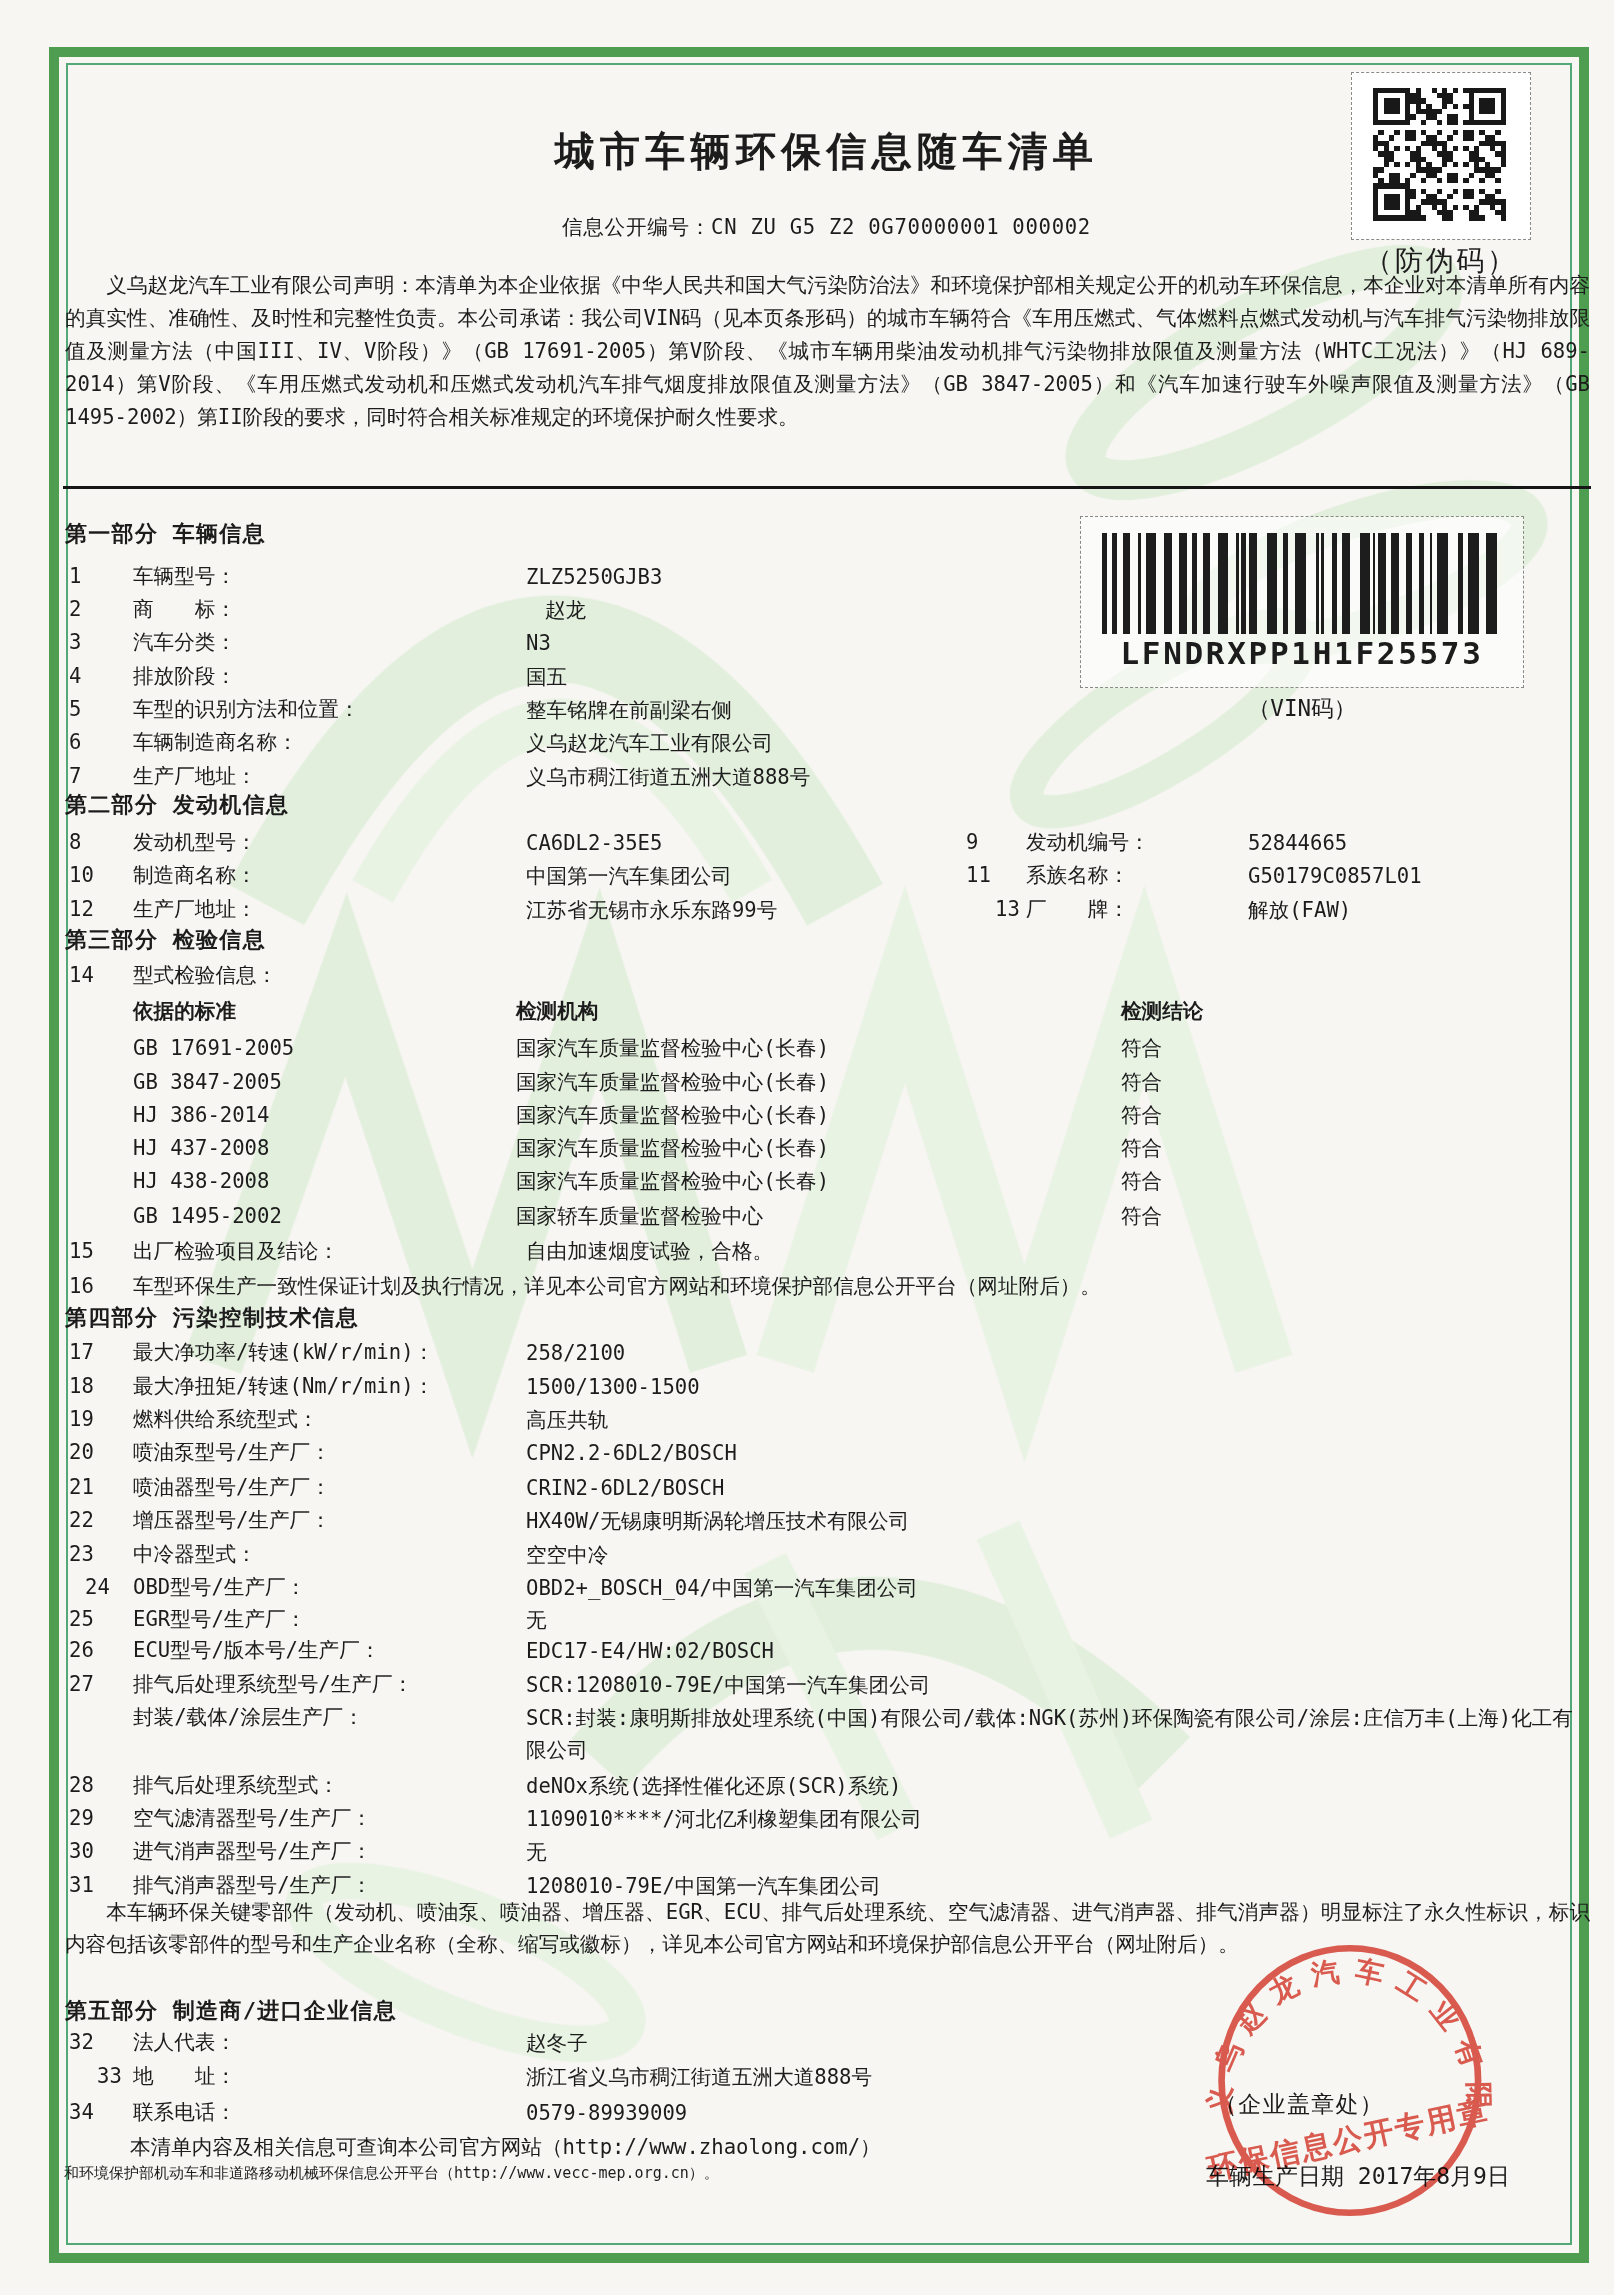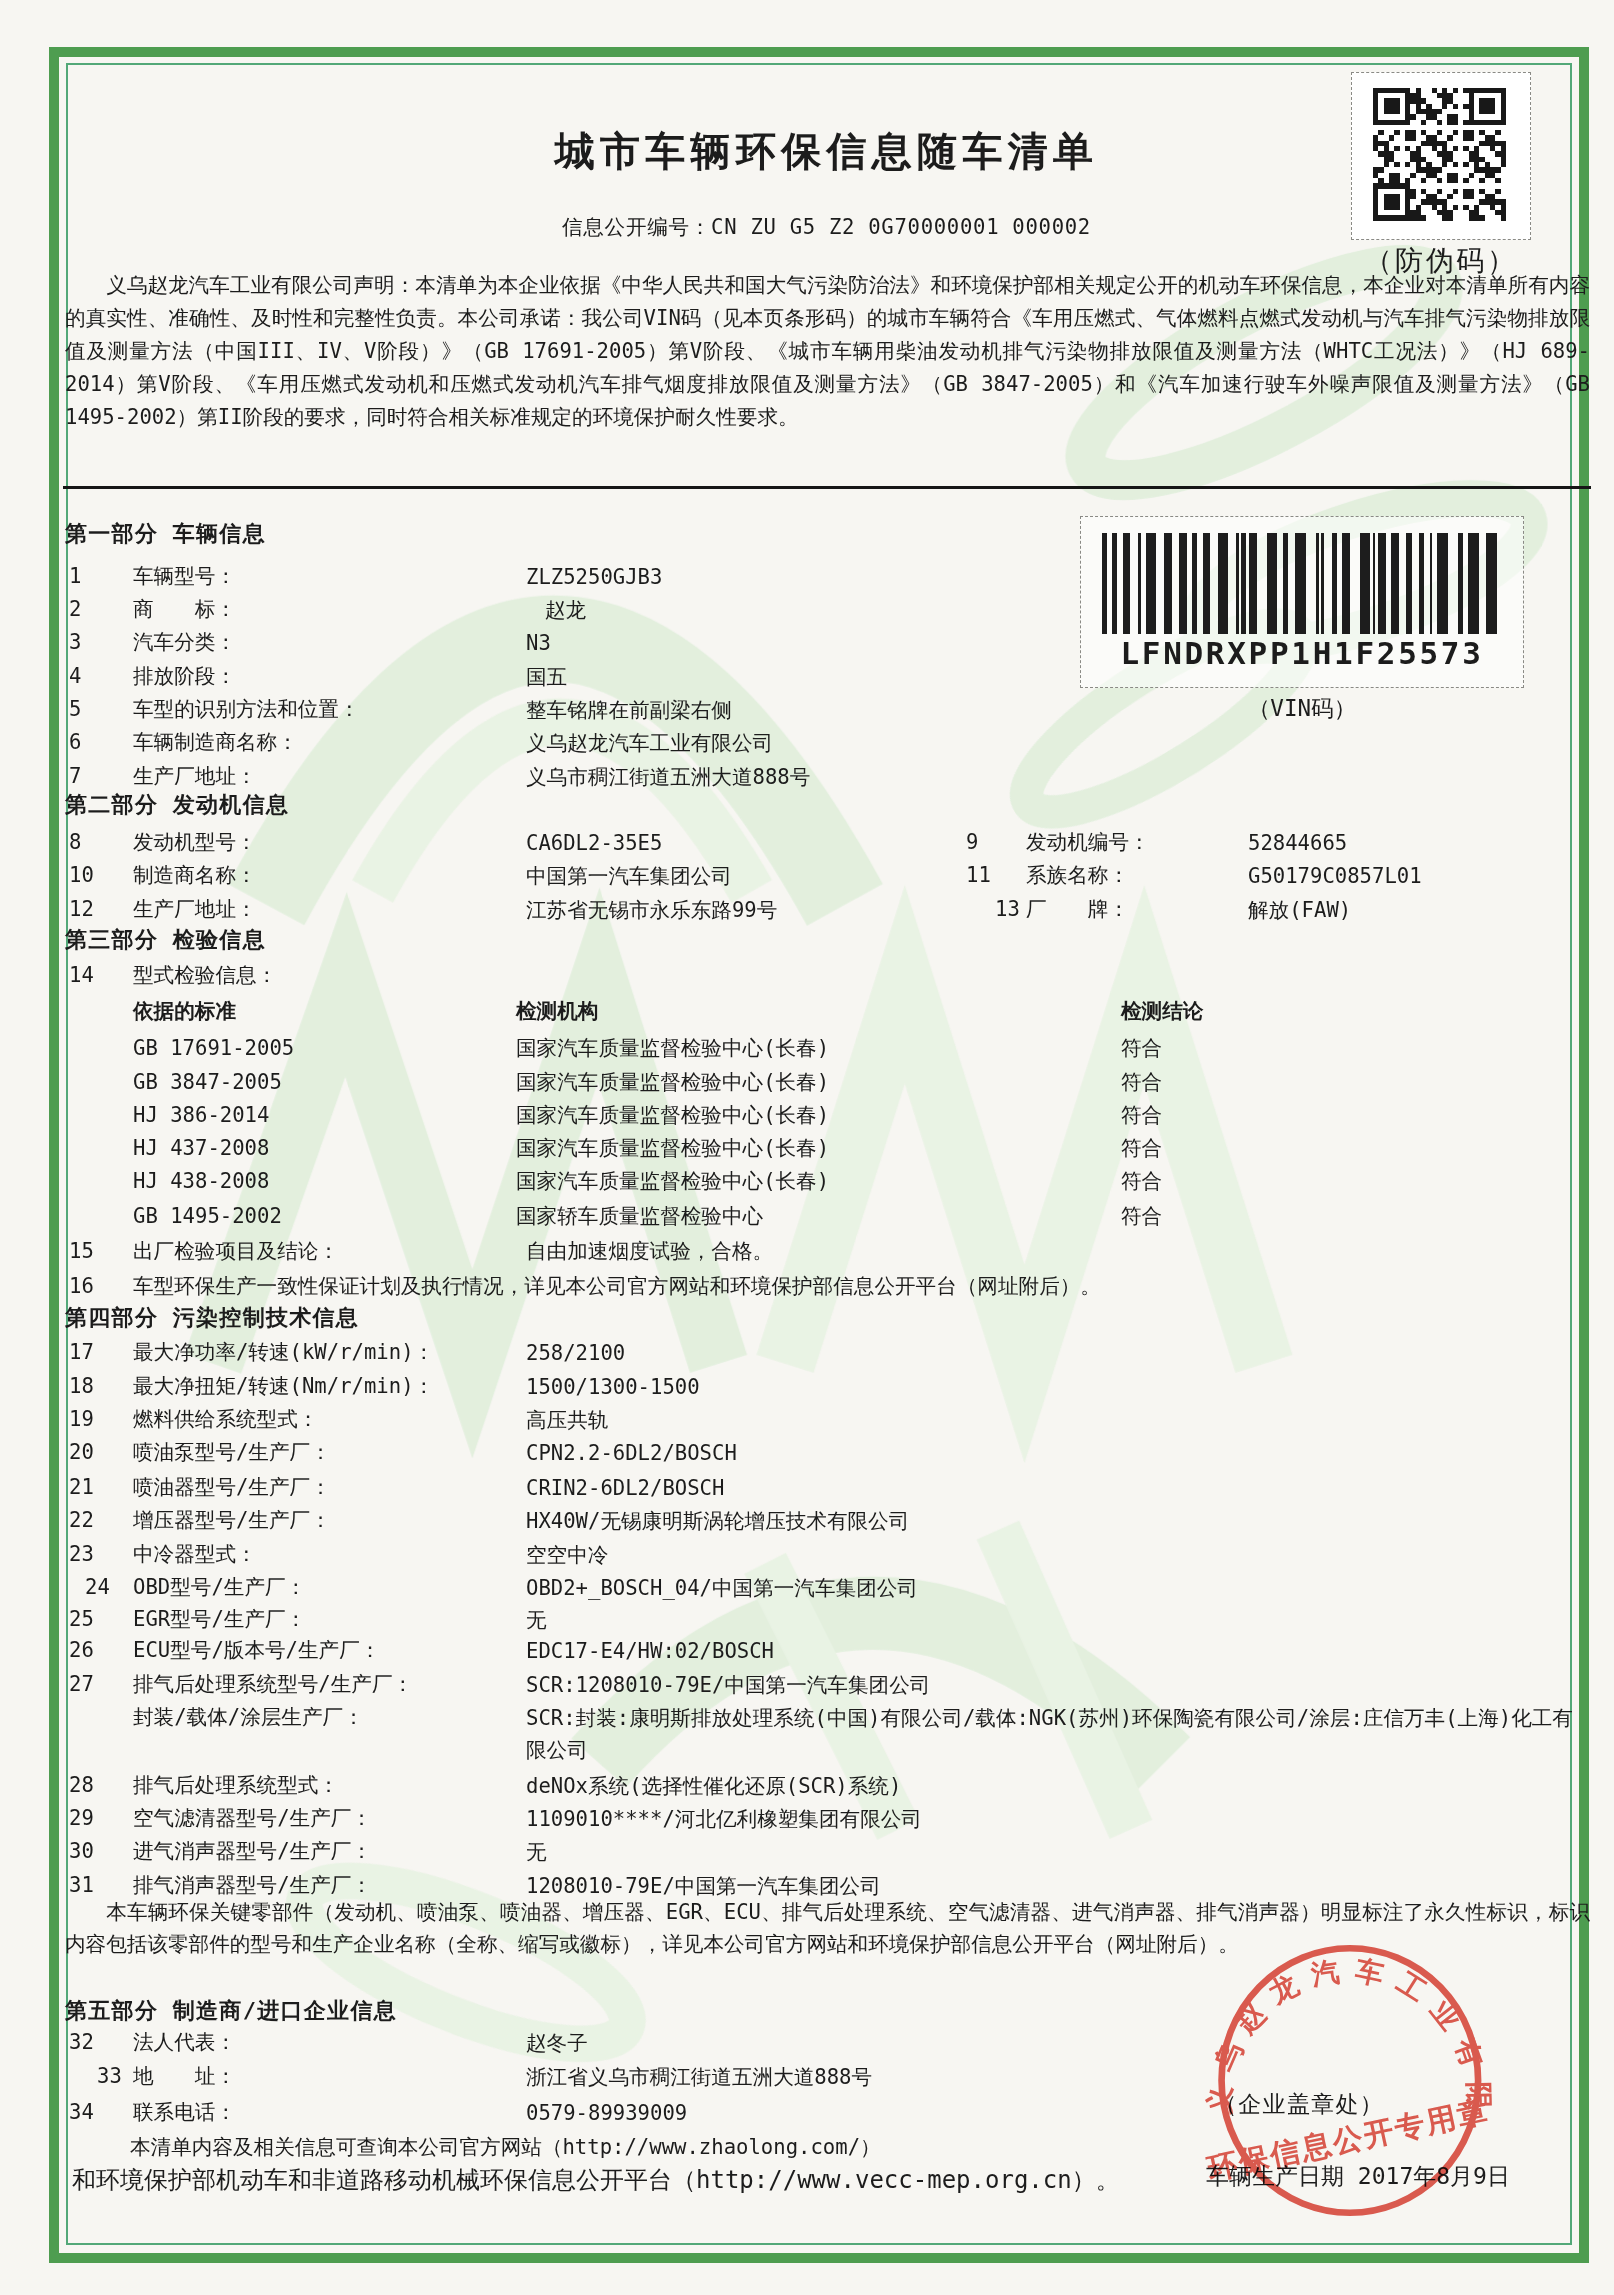--- a/index.html
+++ b/index.html
@@ -78,21 +78,21 @@
   .qr-grid i.m{background:#181818;}
   .qr-label{
     position:absolute;left:1351px;top:242px;width:180px;text-align:center;font-size:28px;letter-spacing:2.7px;
   }
   
   .seal{position:absolute;left:1191px;top:1930px;width:319px;height:313px;
         mix-blend-mode:multiply;opacity:.9;pointer-events:none;}
   .stamp-note{position:absolute;left:1214px;top:2089px;font-size:23px;letter-spacing:1.3px;}
   .prod-date{position:absolute;left:1206px;top:2161px;font-size:23px;white-space:nowrap;}
   .footer1{position:absolute;left:130px;top:2133px;font-size:20.6px;white-space:nowrap;}
-  .footer2{position:absolute;left:72px;top:2164px;font-size:24px;white-space:nowrap;}
+  .footer2{position:absolute;left:64px;top:2164px;font-size:15px;white-space:nowrap;}
 </style>
 </head>
 <body>
 
 <div class="page">
 
   <svg class="wm" width="1614" height="2295" viewBox="0 0 2426 3450">
     <g fill="none" stroke="#dfeeda" opacity="0.85">
       <path d="M 400 1360 Q 830 560 1270 1360" stroke-width="130"></path>
       <path d="M 560 1340 Q 840 830 1130 1340" stroke-width="70" stroke="#e7f2e2"></path>

